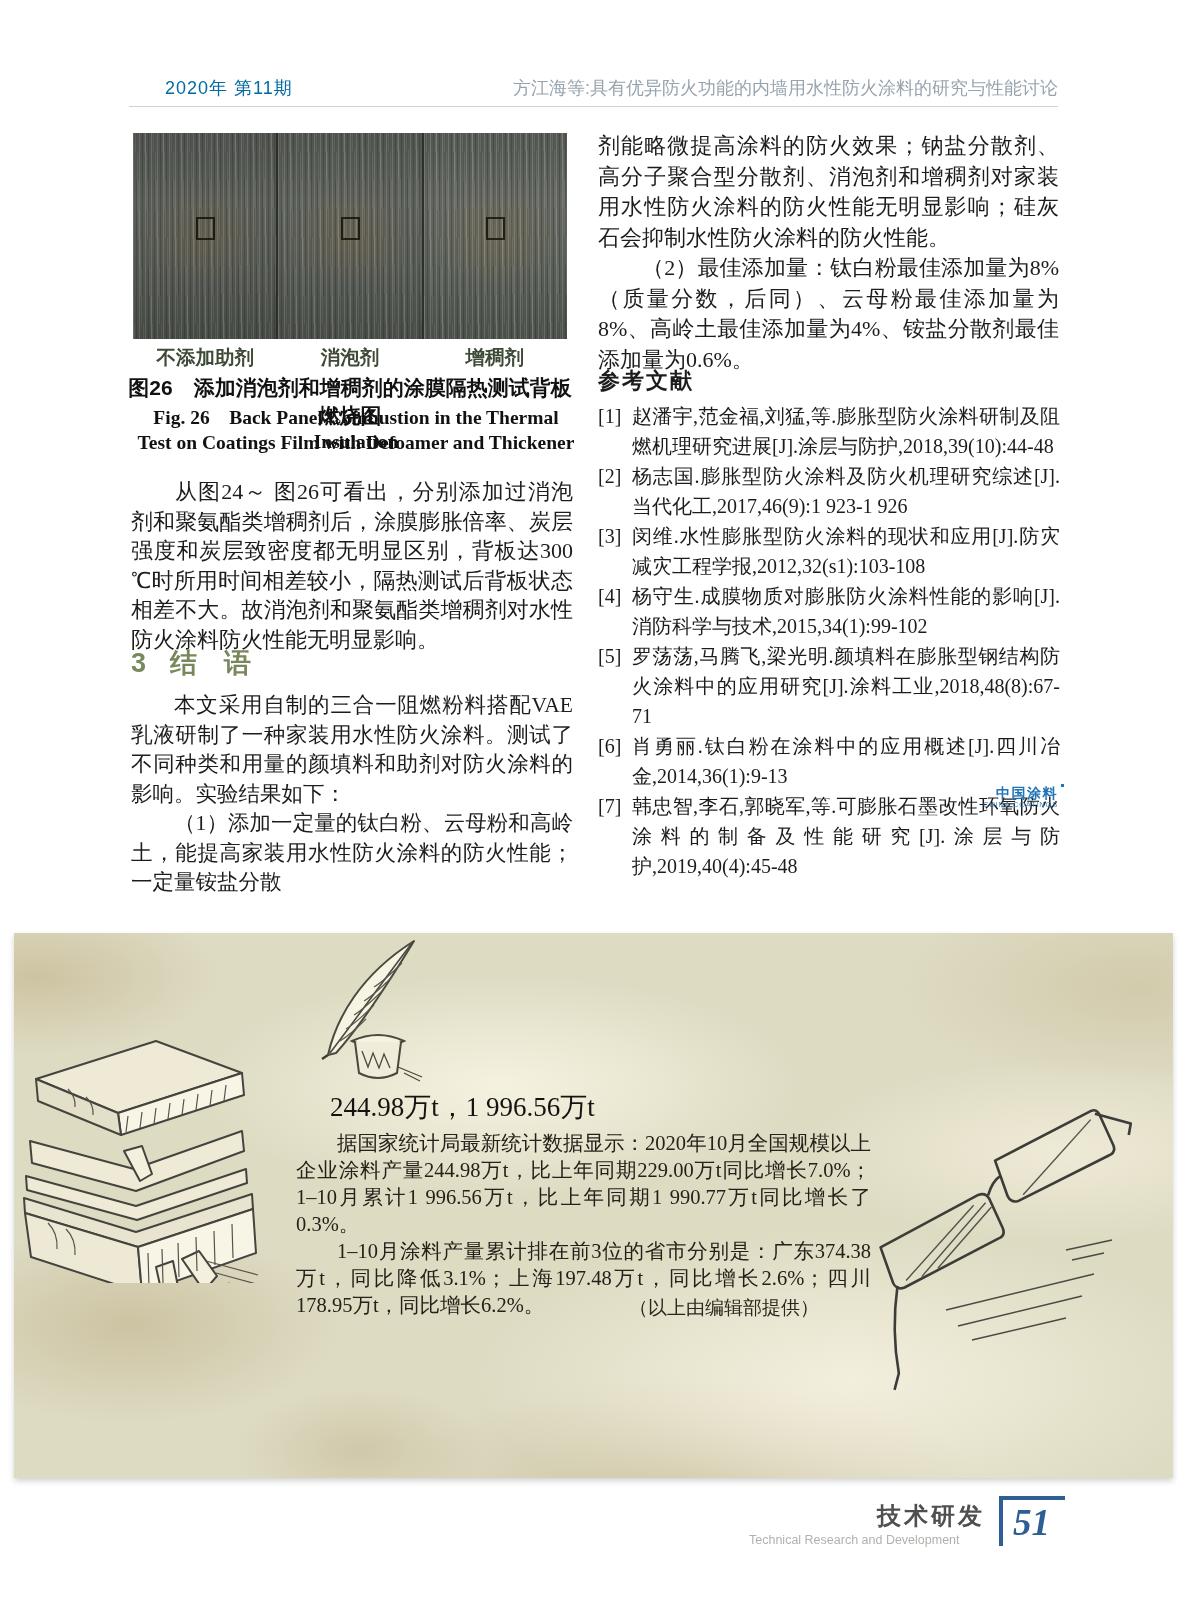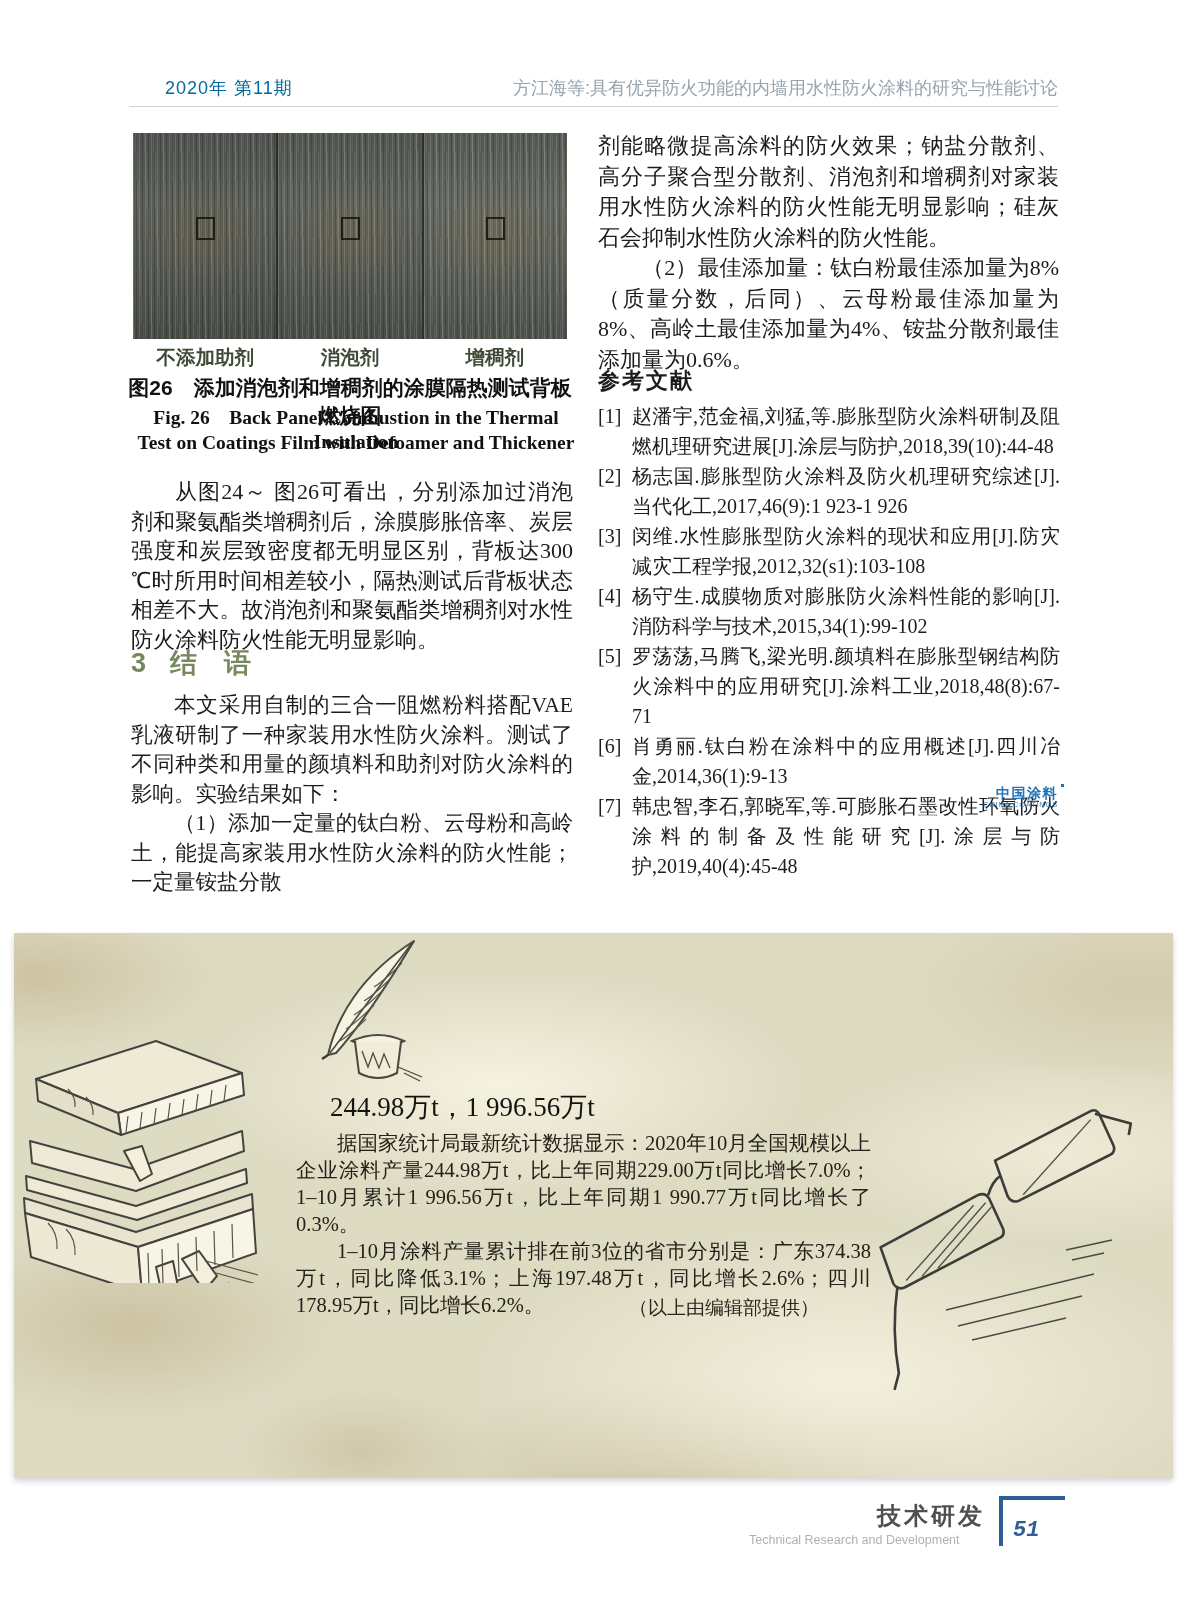--- a/index.html
+++ b/index.html
@@ -94,22 +94,22 @@
     font-size:19px;color:#2a261e;}
 
   
   .ftr-cn{left:777px;top:1500px;width:208px;text-align:right;
     font-family:"Liberation Sans",sans-serif;font-weight:bold;font-size:24px;
     color:#4f4f4f;letter-spacing:3px;}
   .ftr-en{left:749px;top:1533px;width:236px;
     font-family:Liberation Sans, sans-serif;font-size:12.5px;color:#b3b1ac;}
   .ftr-mark{left:999px;top:1496px;width:62px;height:46px;
     border-top:4px solid #2e5f94;border-left:4px solid #2e5f94;}
-  .ftr-page{display:block;padding:1px 0 0 10px;font-family:Liberation Mono, monospace;
-    font-style:italic;font-weight:bold;font-size:22px;color:#2e5f94;margin-top:17px;}
+  .ftr-page{display:block;padding:1px 0 0 10px;font-family:Liberation Serif, serif;
+    font-style:italic;font-weight:bold;font-size:37px;color:#2e5f94;}
 </style>
 </head>
 <body>
 
 <div class="abs hdr-issue">2020年  第11期</div>
 <div class="abs hdr-title">方江海等:具有优异防火功能的内墙用水性防火涂料的研究与性能讨论</div>
 <div class="abs hdr-rule"></div>
 
 <div class="abs fig-img">
   <div class="burn-panel bp-1"></div>

